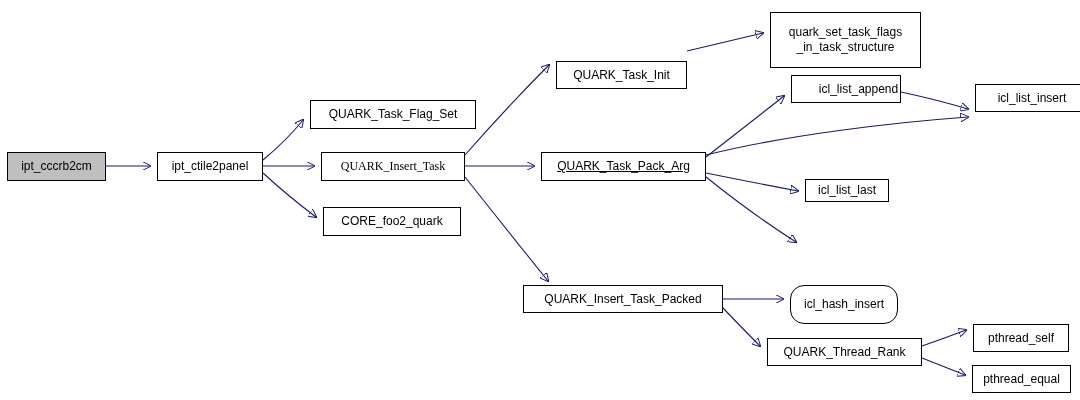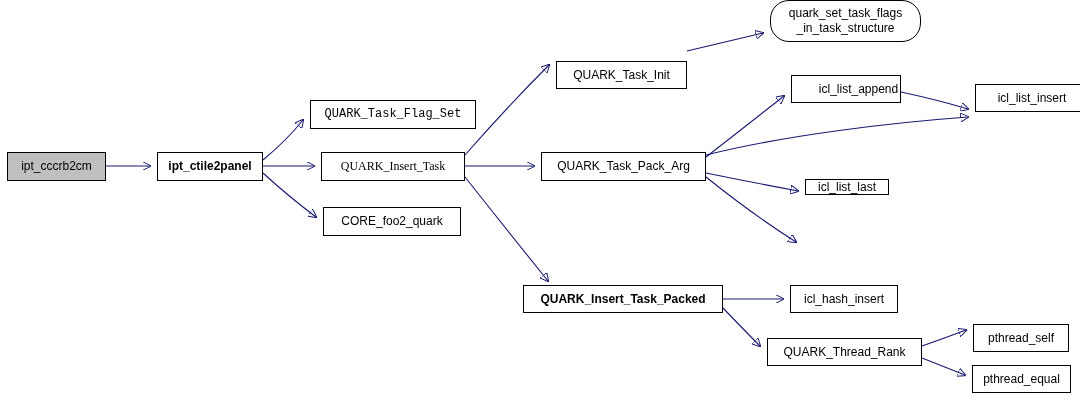--- a/index.html
+++ b/index.html
@@ -59,45 +59,45 @@
     <path d="M706,177 Q752,214 796,242" marker-end="url(#arrow)"></path>
     <path d="M901,92 Q938,100 968,109" marker-end="url(#arrow)"></path>
     <path d="M723,299 L783,299" marker-end="url(#arrow)"></path>
     <path d="M723,308 Q744,330 760,346" marker-end="url(#arrow)"></path>
     <path d="M922,346 Q945,338 966,330" marker-end="url(#arrow)"></path>
     <path d="M922,358 Q945,367 965,375" marker-end="url(#arrow)"></path>
   </svg>
 
   <div class="node root" style="left:7px;top:152px;width:99px;height:29px;">ipt_cccrb2cm</div>
 
-  <div class="node" style="left:157px;top:152px;width:106px;height:29px;font-weight:bold;">ipt_ctile2panel</div>
+  <div class="node" style="left:157px;top:152px;width:106px;height:29px;">ipt_ctile2panel</div>
 
-  <div class="node" style="left:310px;top:100px;width:166px;height:29px;font-family:Liberation Mono, monospace;">QUARK_Task_Flag_Set</div>
+  <div class="node" style="left:310px;top:100px;width:166px;height:29px;">QUARK_Task_Flag_Set</div>
 
   <div class="node" style="left:321px;top:152px;width:144px;height:29px;font-family:Liberation Serif, serif;">QUARK_Insert_Task</div>
 
   <div class="node" style="left:323px;top:207px;width:138px;height:29px;">CORE_foo2_quark</div>
 
   <div class="node" style="left:556px;top:45px;width:131px;height:28px;margin-top:16px;">QUARK_Task_Init</div>
 
-  <div class="node" style="left:770px;top:0;width:151px;height:42px;border-radius:19px;">quark_set_task_flags
+  <div class="node" style="left:770px;top:12px;width:151px;height:56px;">quark_set_task_flags
 _in_task_structure</div>
 
-  <div class="node" style="left:541px;top:152px;width:165px;height:29px;">QUARK_Task_Pack_Arg</div>
+  <div class="node" style="left:541px;top:152px;width:165px;height:29px;text-decoration:underline;">QUARK_Task_Pack_Arg</div>
 
   <div class="node" style="left:791px;top:75px;width:110px;height:28px;padding-left:25px;">icl_list_append</div>
 
   <div class="node" style="left:975px;top:84px;width:114px;height:28px;">icl_list_insert</div>
 
-  <div class="node" style="left:805px;top:179px;width:84px;height:16px;">icl_list_last</div>
+  <div class="node" style="left:805px;top:179px;width:84px;height:23px;">icl_list_last</div>
 
 
-  <div class="node" style="left:523px;top:285px;width:200px;height:28px;font-weight:bold;">QUARK_Insert_Task_Packed</div>
+  <div class="node" style="left:523px;top:285px;width:200px;height:28px;">QUARK_Insert_Task_Packed</div>
 
-  <div class="node" style="left:790px;top:285px;width:108px;height:28px;">icl_hash_insert</div>
+  <div class="node" style="left:790px;top:285px;width:108px;height:39px;border-radius:14px;">icl_hash_insert</div>
 
   <div class="node" style="left:767px;top:338px;width:155px;height:28px;">QUARK_Thread_Rank</div>
 
   <div class="node" style="left:973px;top:324px;width:96px;height:28px;">pthread_self</div>
 
   <div class="node" style="left:972px;top:365px;width:99px;height:28px;">pthread_equal</div>
 
 </div>
 
 </body></html>

